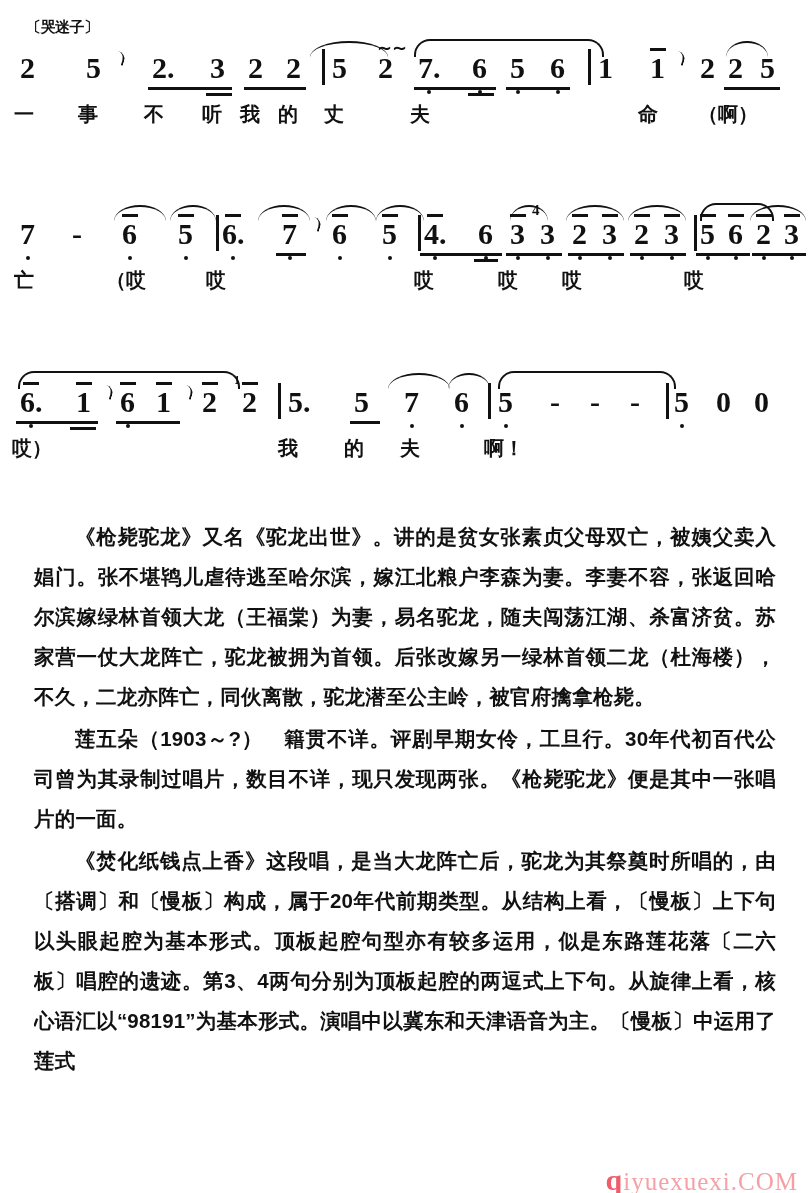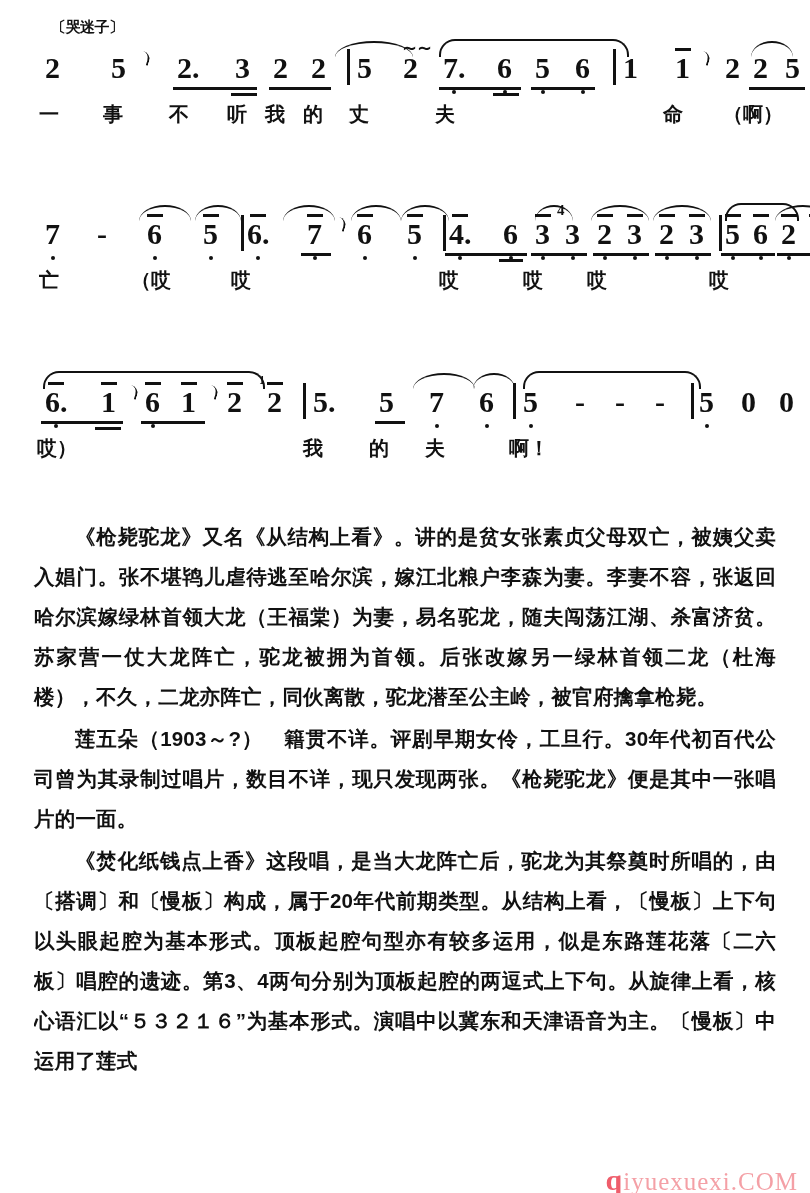--- a/index.html
+++ b/index.html
@@ -7,21 +7,21 @@
     width:810px;height:1193px;
     background:#ffffff;
     font-family:"Liberation Serif","DejaVu Serif",serif;
     color:#111;
     position:relative;
     overflow:hidden;
   }
   .page{position:relative;width:810px;height:1193px;}
 
   
-  .music{position:relative;padding:0 35px;}
+  .music{position:relative;padding:0 10px;}
 
   .tune-tag{
     font-size:15px;font-weight:700;
     font-family:"Liberation Sans","DejaVu Sans",sans-serif;
     margin:18px 0 0 16px;letter-spacing:-0.5px;
   }
 
   .staff{
     position:relative;
     height:130px;
@@ -456,22 +456,22 @@
         <span class="ly" style="left:268px;top:2px;">我</span>
         <span class="ly" style="left:334px;top:2px;">的</span>
         <span class="ly" style="left:390px;top:2px;">夫</span>
         <span class="ly" style="left:474px;top:2px;">啊！</span>
       </div>
     </div>
 
   </div>
 
   <div class="prose">
-    <p>《枪毙驼龙》又名《从结构上看》。讲的是贫女张素贞父母双亡，被姨父卖入娼门。张不堪鸨儿虐待逃至哈尔滨，嫁江北粮户李森为妻。李妻不容，张返回哈尔滨嫁绿林首领大龙（王福棠）为妻，易名驼龙，随夫闯荡江湖、杀富济贫。苏家营一仗大龙阵亡，驼龙被拥为首领。后张改嫁另一绿林首领二龙（杜海楼），不久，二龙亦阵亡，同伙离散，驼龙潜至公主岭，被官府擒拿枪毙。</p>
+    <p>《枪毙驼龙》又名《驼龙出世》。讲的是贫女张素贞父母双亡，被姨父卖入娼门。张不堪鸨儿虐待逃至哈尔滨，嫁江北粮户李森为妻。李妻不容，张返回哈尔滨嫁绿林首领大龙（王福棠）为妻，易名驼龙，随夫闯荡江湖、杀富济贫。苏家营一仗大龙阵亡，驼龙被拥为首领。后张改嫁另一绿林首领二龙（杜海楼），不久，二龙亦阵亡，同伙离散，驼龙潜至公主岭，被官府擒拿枪毙。</p>
     <p>莲五朵（1903～?）　籍贯不详。评剧早期女伶，工旦行。30年代初百代公司曾为其录制过唱片，数目不详，现只发现两张。《枪毙驼龙》便是其中一张唱片的一面。</p>
-    <p class="last">《焚化纸钱点上香》这段唱，是当大龙阵亡后，驼龙为其祭奠时所唱的，由〔搭调〕和〔慢板〕构成，属于20年代前期类型。从结构上看，〔慢板〕上下句以头眼起腔为基本形式。顶板起腔句型亦有较多运用，似是东路莲花落〔二六板〕唱腔的遗迹。第3、4两句分别为顶板起腔的两逗式上下句。从旋律上看，核心语汇以“５３２１６”为基本形式。演唱中以冀东和天津语音为主。〔慢板〕中运用了莲式</p>
+    <p class="last">《焚化纸钱点上香》这段唱，是当大龙阵亡后，驼龙为其祭奠时所唱的，由〔搭调〕和〔慢板〕构成，属于20年代前期类型。从结构上看，〔慢板〕上下句以头眼起腔为基本形式。顶板起腔句型亦有较多运用，似是东路莲花落〔二六板〕唱腔的遗迹。第3、4两句分别为顶板起腔的两逗式上下句。从旋律上看，核心语汇以“98191”为基本形式。演唱中以冀东和天津语音为主。〔慢板〕中运用了莲式</p>
   </div>
 
   <div class="watermark">
     <b>q</b><span>iyuexuexi.COM</span>
   </div>
 
 </div>
 
 </body></html>

